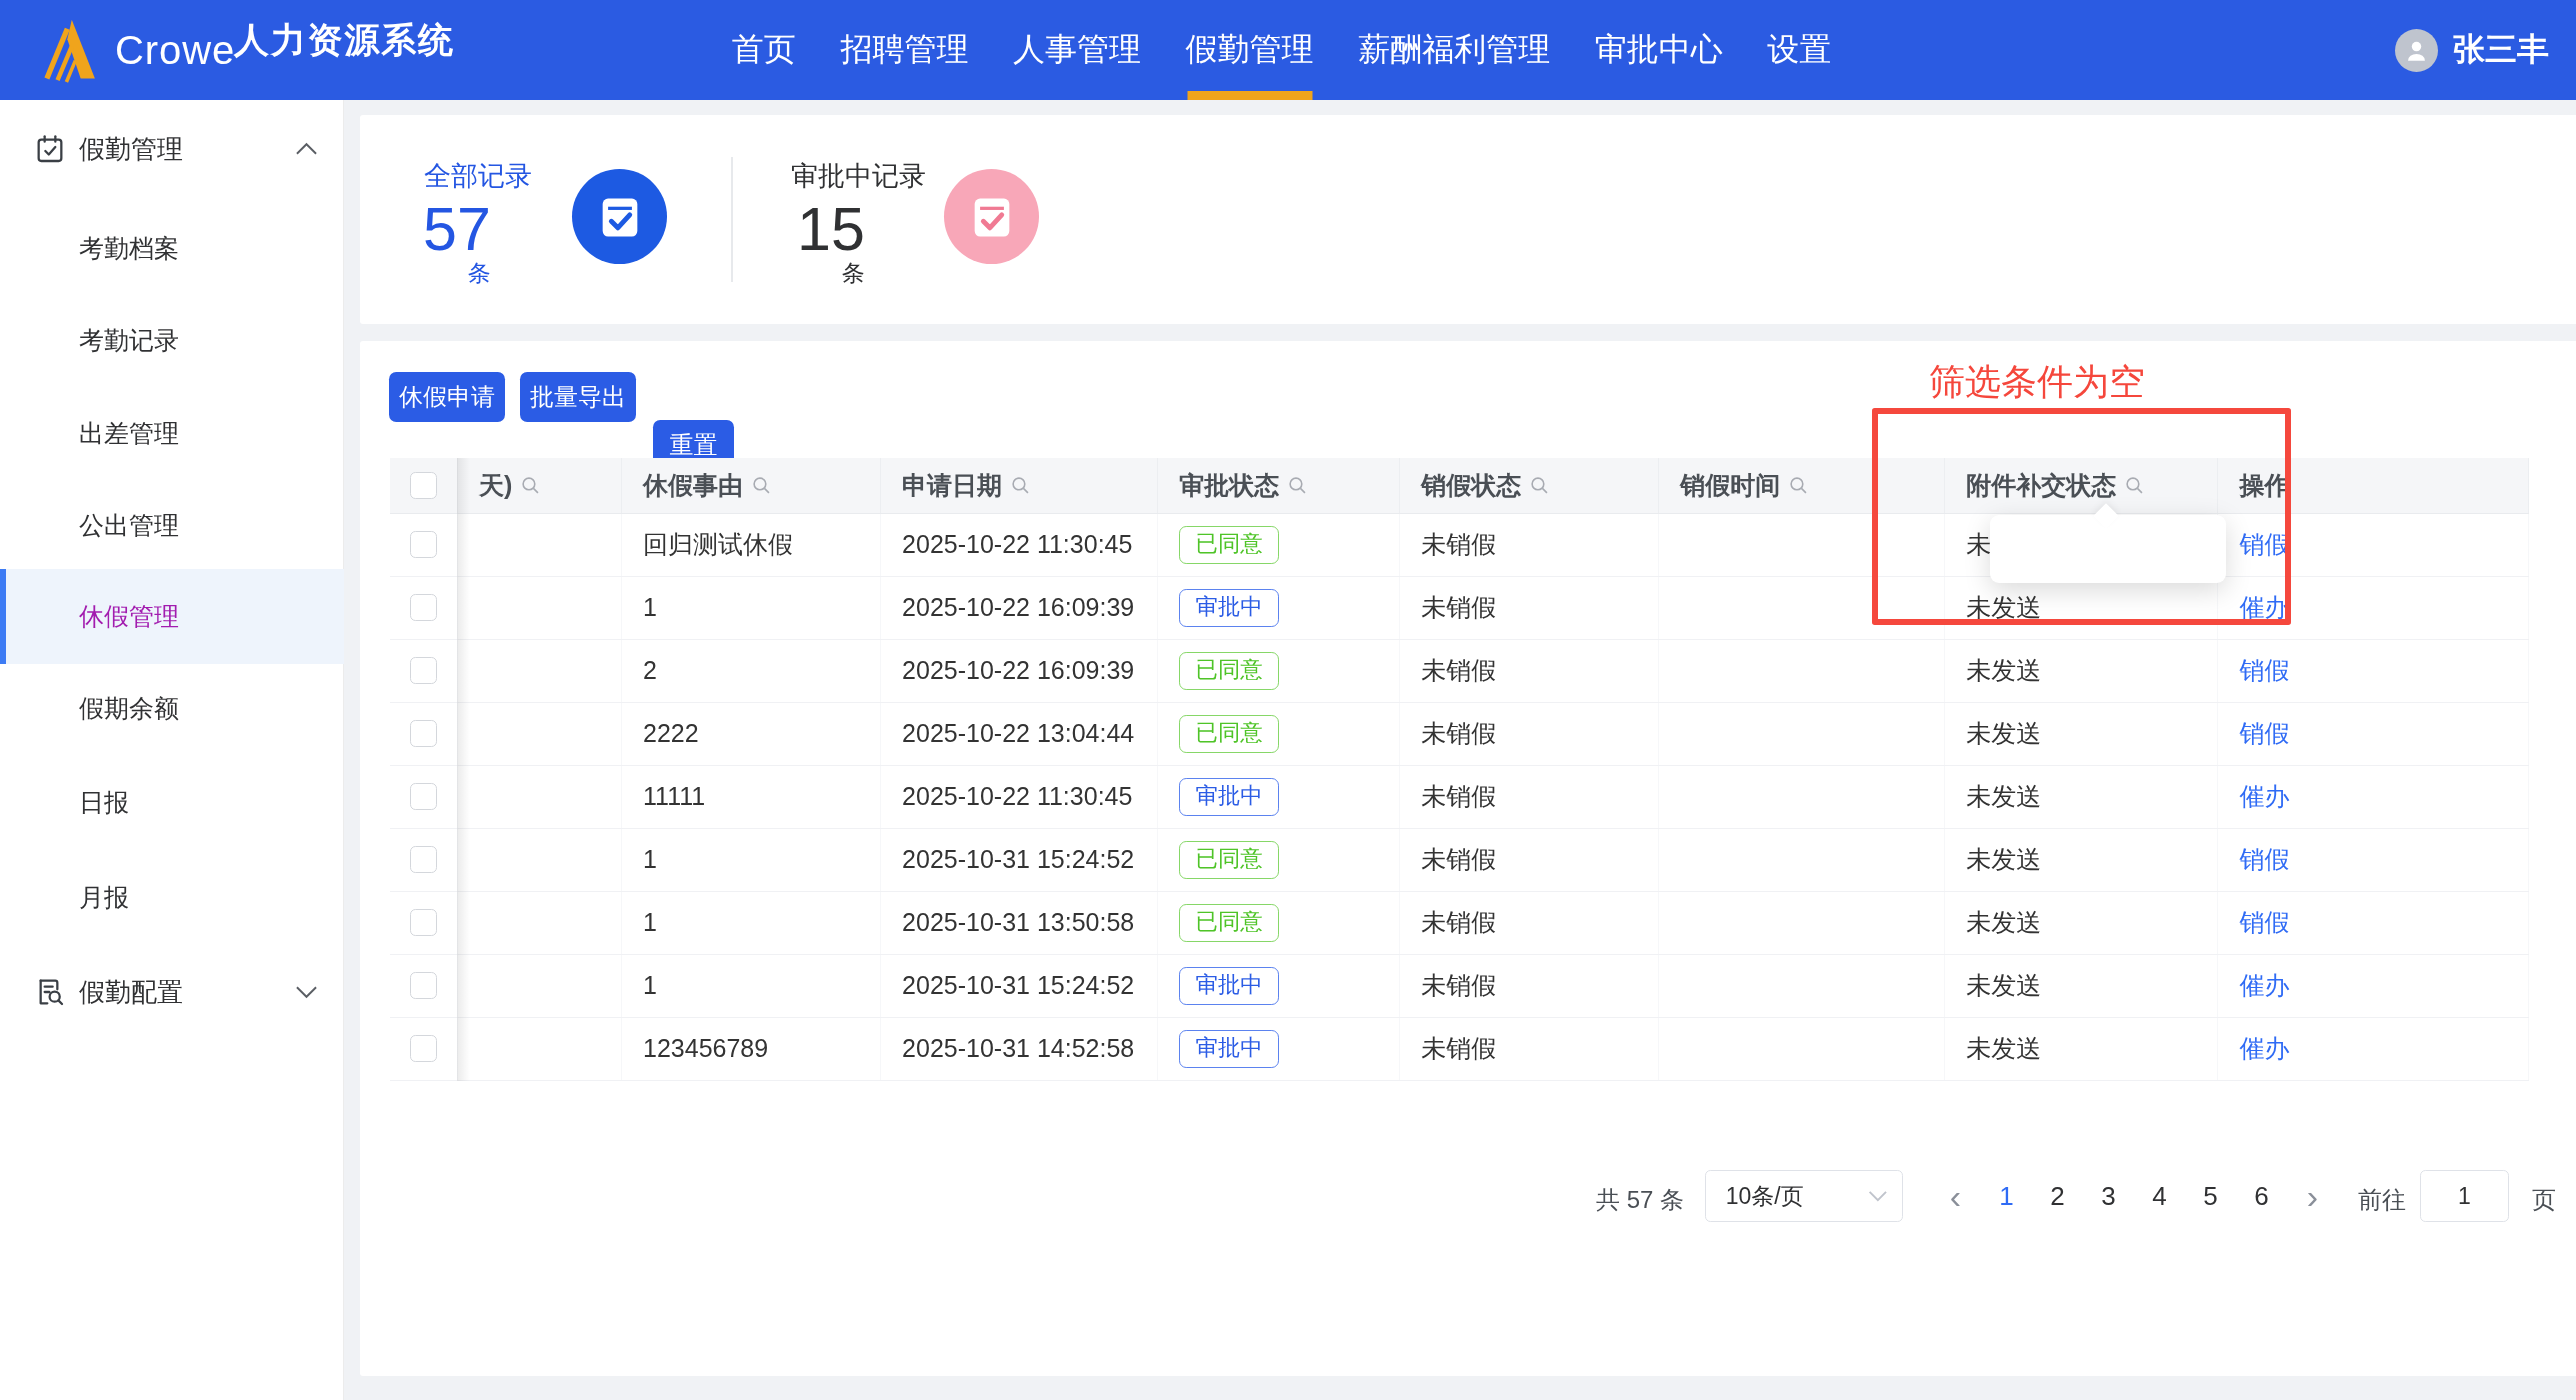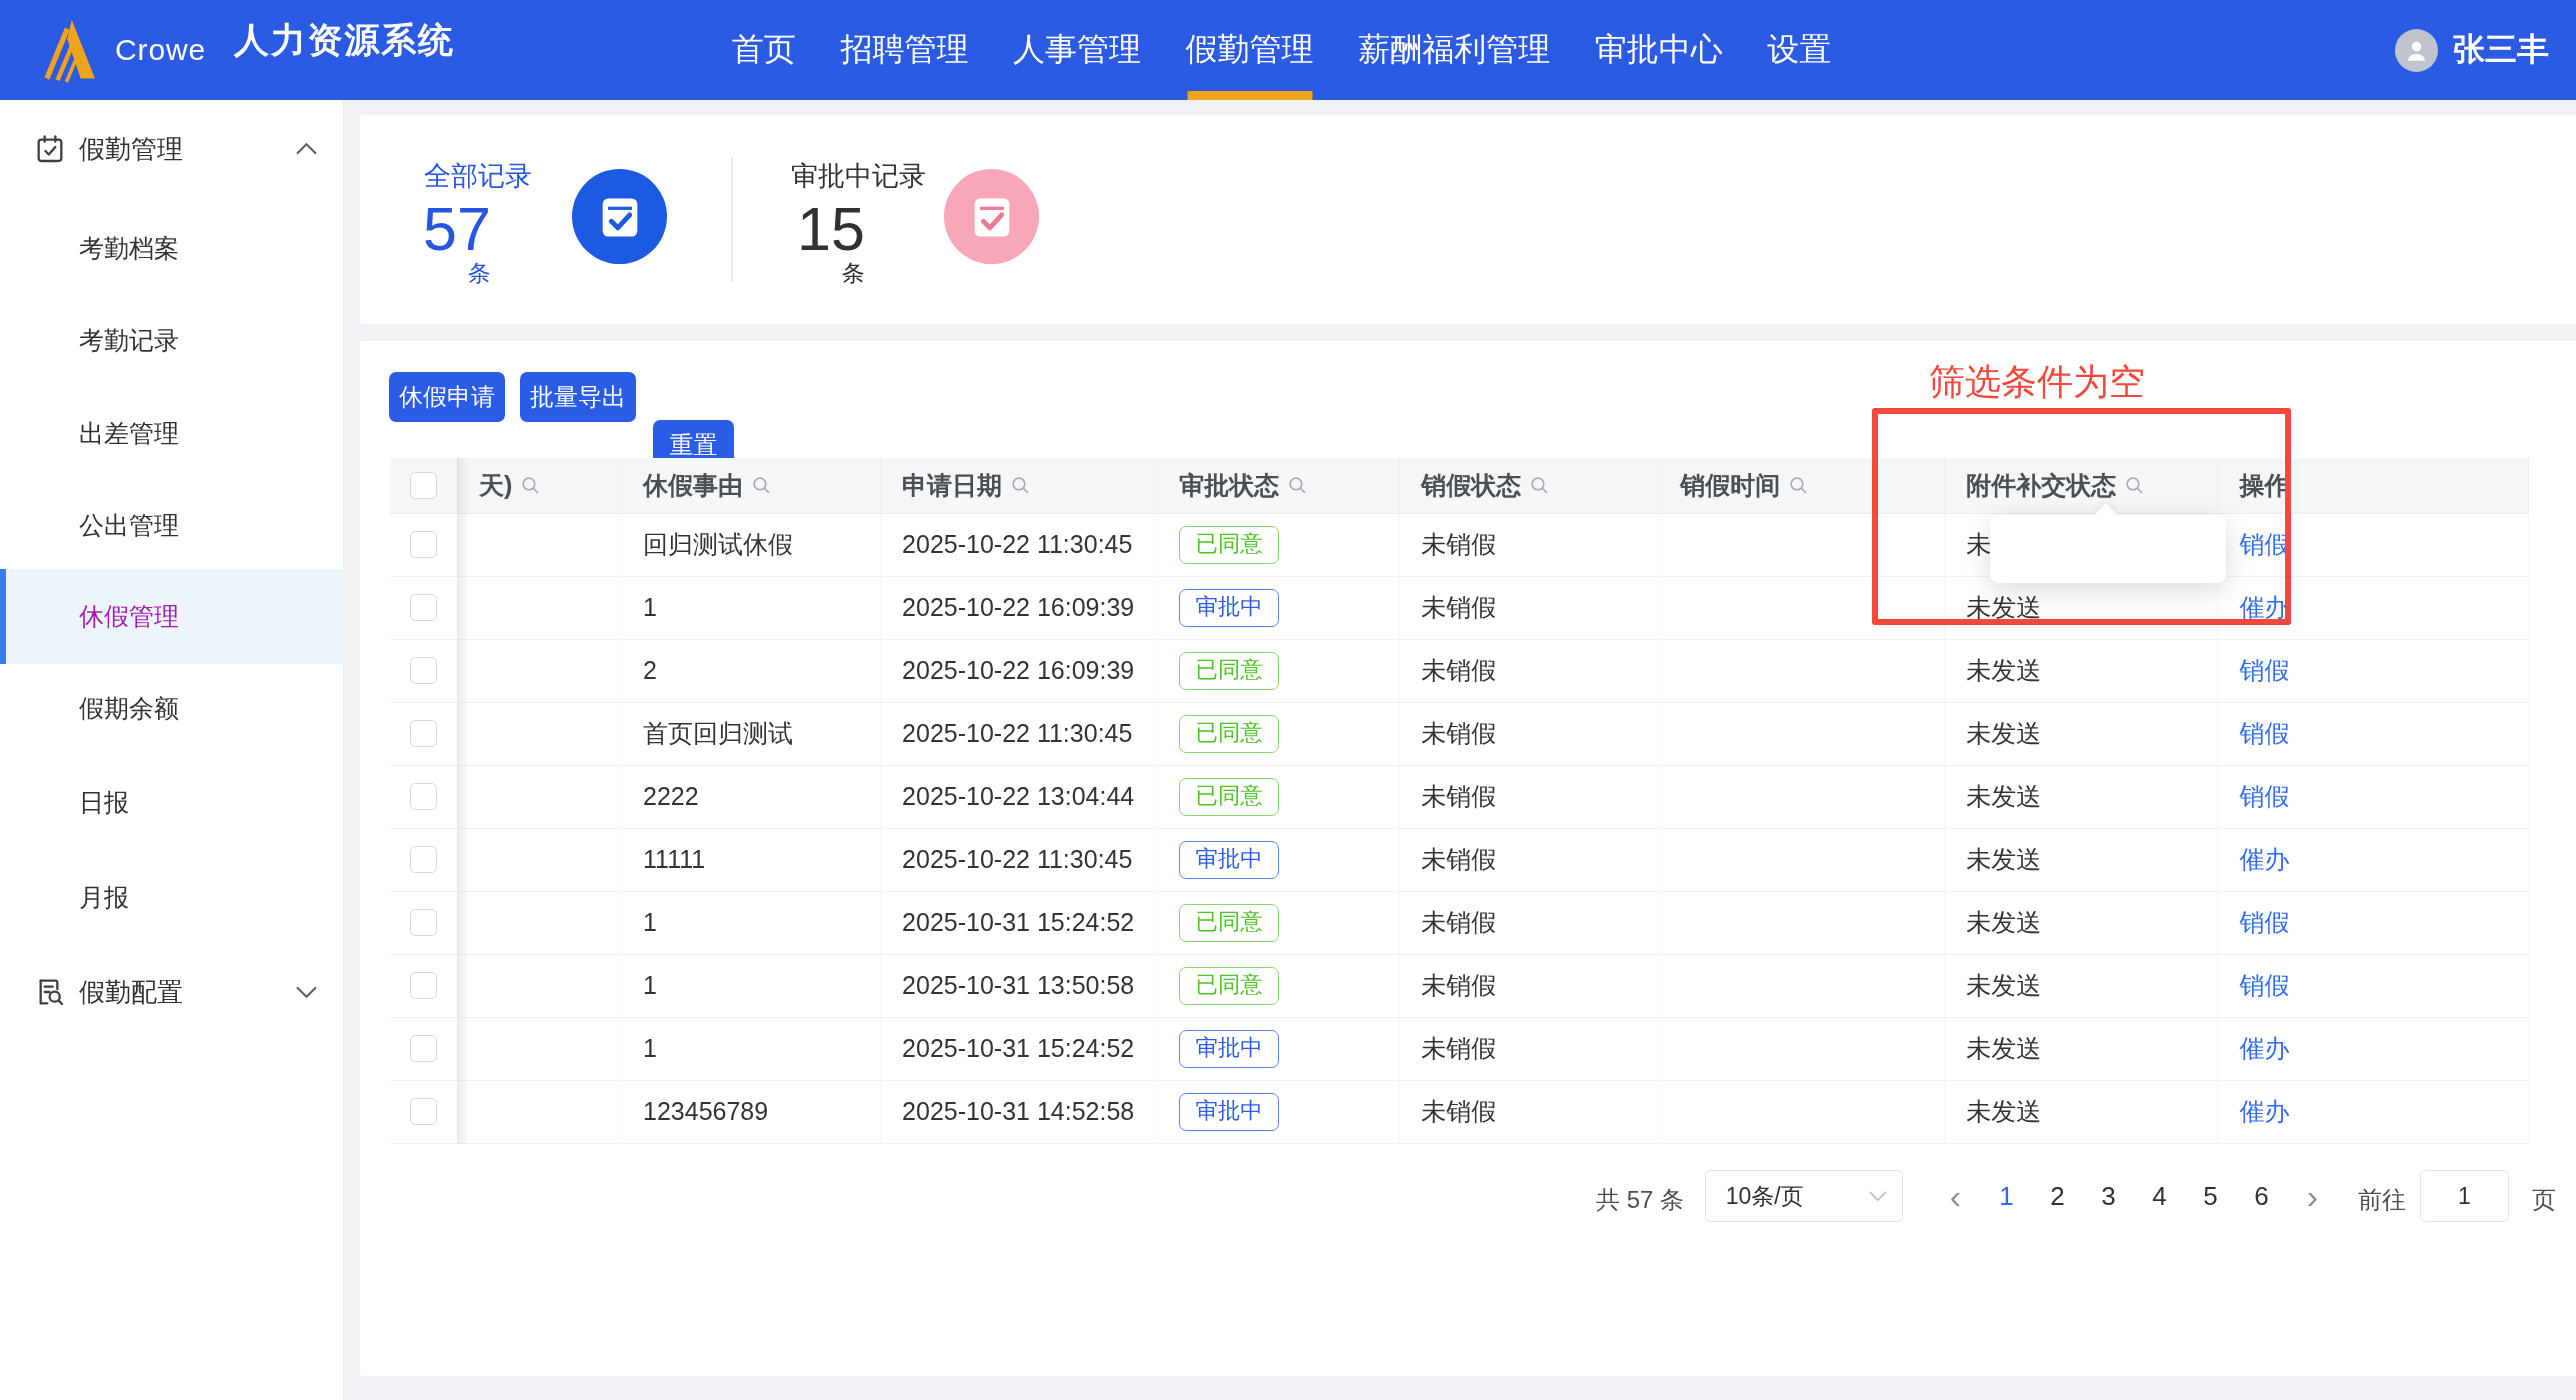--- a/index.html
+++ b/index.html
@@ -3,21 +3,21 @@
 <meta charset="utf-8">
 <style>
   * { margin:0; padding:0; box-sizing:border-box; }
   html,body { width:2576px; height:1400px; overflow:hidden;
     font-family:"Liberation Sans","DejaVu Sans",sans-serif; background:#f0f2f5; color:#303133; }
 
   
   .topbar { position:absolute; left:0; top:0; width:2576px; height:100px; background:#2b5be2; z-index:20; }
   .logo-mark { position:absolute; left:38px; top:16px; width:64px; height:68px; }
   .brand { position:absolute; left:115px; top:0; height:100px; display:flex; align-items:center;
-    color:#fff; font-size:30px; font-weight:400; letter-spacing:0.9px; }
+    color:#fff; font-size:40px; font-weight:400; letter-spacing:0.9px; }
   .sys-title { position:absolute; left:234px; top:0; height:80px; display:flex; align-items:center;
     color:#fff; font-size:35px; font-weight:700; letter-spacing:1.8px; }
   .topnav { position:absolute; left:730px; top:0; height:100px; display:flex; align-items:stretch; gap:41px; }
   .topnav .nav-item { position:relative; display:flex; align-items:center; color:#fff; font-size:32px;
     cursor:pointer; padding:0 1.8px; }
   .topnav .nav-item.active::after { content:""; position:absolute; left:50%; transform:translateX(-50%);
     bottom:0; width:125px; height:9px; background:#f0a41c; }
   .userbox { position:absolute; right:27px; top:0; height:100px; display:flex; align-items:center; gap:15px; }
   .avatar { width:43px; height:43px; border-radius:50%; background:#bfc4ce; display:flex; align-items:center; justify-content:center; }
   .username { color:#fff; font-size:32px; font-weight:700; }
@@ -353,33 +353,20 @@
           <td>未销假</td>
           <td></td>
           <td>未发送</td>
           <td><a class="op-link">销假</a></td>
         </tr>
         <tr>
           <td class="cb-cell">
                 <div class="cb"></div>
               </td>
               <td></td>
-          <td>首页回归测试</td>
-          <td>2025-10-22 11:30:45</td>
-          <td><span class="badge green">已同意</span></td>
-          <td>未销假</td>
-          <td></td>
-          <td>未发送</td>
-          <td><a class="op-link">销假</a></td>
-        </tr>
-        <tr>
-          <td class="cb-cell">
-                <div class="cb"></div>
-              </td>
-              <td></td>
           <td>2222</td>
           <td>2025-10-22 13:04:44</td>
           <td><span class="badge green">已同意</span></td>
           <td>未销假</td>
           <td></td>
           <td>未发送</td>
           <td><a class="op-link">销假</a></td>
         </tr>
         <tr>
           <td class="cb-cell">

